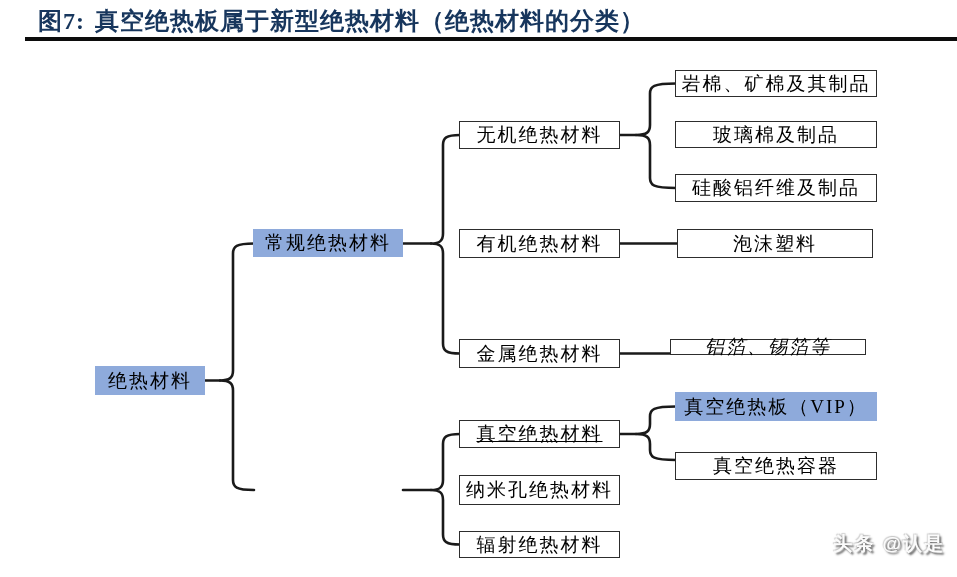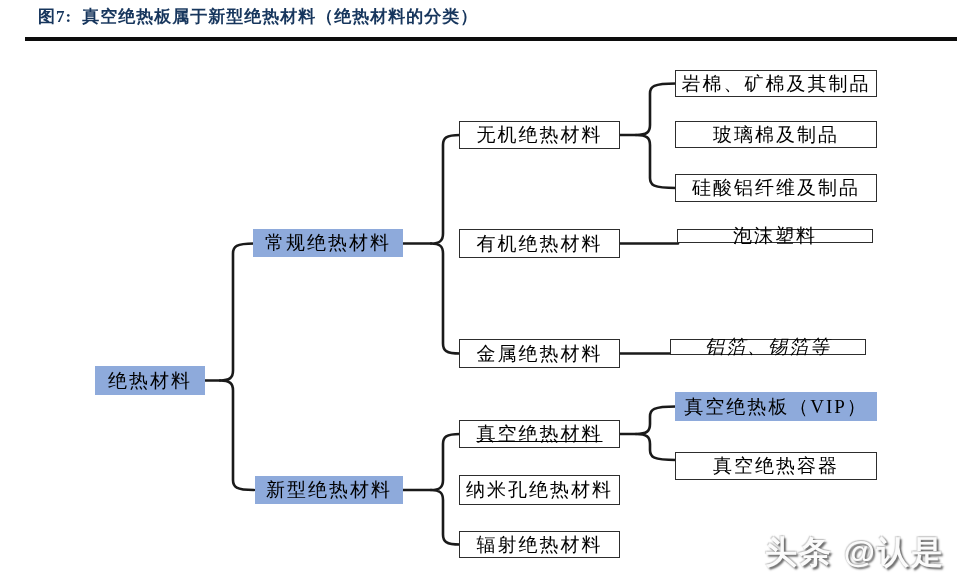--- a/index.html
+++ b/index.html
@@ -12,21 +12,21 @@
     position: relative;
     width: 957px;
     height: 577px;
     background: #ffffff;
     overflow: hidden;
   }
   .fig-title {
     position: absolute;
     left: 38px;
     top: 5px;
-    font-size: 17px;
+    font-size: 24px;
     font-weight: bold;
     color: #17365D;
     letter-spacing: 1px;
     white-space: nowrap;
   }
   .fig-title .fig-label { margin-right: 10px; }
   .title-rule {
     position: absolute;
     left: 25px;
     top: 37px;
@@ -55,21 +55,21 @@
   }
   .node.blue {
     background: #8EAADB;
     border: none;
   }
   .watermark {
     position: absolute;
     right: 12px;
     top: 531px;
     font-family: "Liberation Sans", "DejaVu Sans", sans-serif;
-    font-size: 32px;
+    font-size: 19px;
     font-weight: bold;
     letter-spacing: 2px;
     color: #fbfbfb;
     text-shadow: 2px 2px 2px rgba(100,100,100,0.95),
                  -1px -1px 1px rgba(175,175,175,0.55),
                  1px -1px 1px rgba(150,150,150,0.4);
     white-space: nowrap;
     z-index: 3;
   }
 </style>
@@ -93,29 +93,28 @@
       <path d="M 403 490 L 431 490" fill="none" stroke="#1a1a1a" stroke-width="2.6" stroke-linecap="round" stroke-linejoin="round"></path>
       <path d="M 460 434 C 446 434, 443 437, 443 444 L 443 480 C 443 487, 440 490, 431 490 C 440 490, 443 493, 443 500 L 443 534.5 C 443 541.5, 446 544.5, 460 544.5" fill="none" stroke="#1a1a1a" stroke-width="2.6" stroke-linecap="round" stroke-linejoin="round"></path>
       <path d="M 620 434 L 636 434" fill="none" stroke="#1a1a1a" stroke-width="2.6" stroke-linecap="round" stroke-linejoin="round"></path>
       <path d="M 676 406.5 C 653 406.5, 650 409.5, 650 416.5 L 650 424 C 650 431, 647 434, 636 434 C 647 434, 650 437, 650 444 L 650 450 C 650 457, 653 460, 676 460" fill="none" stroke="#1a1a1a" stroke-width="2.6" stroke-linecap="round" stroke-linejoin="round"></path>
       <path d="M 620 243.5 L 678 243.5" fill="none" stroke="#1a1a1a" stroke-width="2.6" stroke-linecap="round" stroke-linejoin="round"></path>
       <path d="M 620 353.5 L 678 353.5" fill="none" stroke="#1a1a1a" stroke-width="2.6" stroke-linecap="round" stroke-linejoin="round"></path>
     </svg>
 
   <div class="node blue" style="left:95px;  top:366px; width:110px; height:29px;">绝热材料</div>
   <div class="node blue" style="left:253px; top:229px; width:150px; height:28px;">常规绝热材料</div>
-  <div class="node blue" style="left:255px; top:476px; width:148px; height:28px;">新型绝热材料</div>
   <div class="node" style="left:459px; top:121px; width:161px; height:28px;">无机绝热材料</div>
   <div class="node" style="left:459px; top:229px; width:161px; height:29px;">有机绝热材料</div>
   <div class="node" style="left:459px; top:339px; width:161px; height:29px;">金属绝热材料</div>
   <div class="node" style="left:459px; top:420px; width:161px; height:28px;text-decoration:underline;">真空绝热材料</div>
   <div class="node" style="left:459px; top:475px; width:161px; height:30px;">纳米孔绝热材料</div>
   <div class="node" style="left:459px; top:531px; width:161px; height:27px;text-align:right;">辐射绝热材料</div>
   <div class="node" style="left:675px; top:70px;  width:202px; height:27px;">岩棉、矿棉及其制品</div>
   <div class="node" style="left:675px; top:121px; width:202px; height:27px;">玻璃棉及制品</div>
   <div class="node" style="left:675px; top:174px; width:202px; height:28px;">硅酸铝纤维及制品</div>
-  <div class="node" style="left:677px; top:229px; width:196px; height:14px;">泡沫塑料</div>
+  <div class="node" style="left:677px; top:229px; width:196px; height:29px;">泡沫塑料</div>
   <div class="node" style="left:670px; top:339px; width:196px; height:16px;font-style:italic;">铝箔、锡箔等</div>
   <div class="node blue" style="left:675px; top:392px; width:202px; height:29px;">真空绝热板（VIP）</div>
   <div class="node" style="left:675px; top:452px; width:202px; height:28px;">真空绝热容器</div>
 
   <div class="watermark">头条 @认是</div>
 </div>
 
 </body></html>

